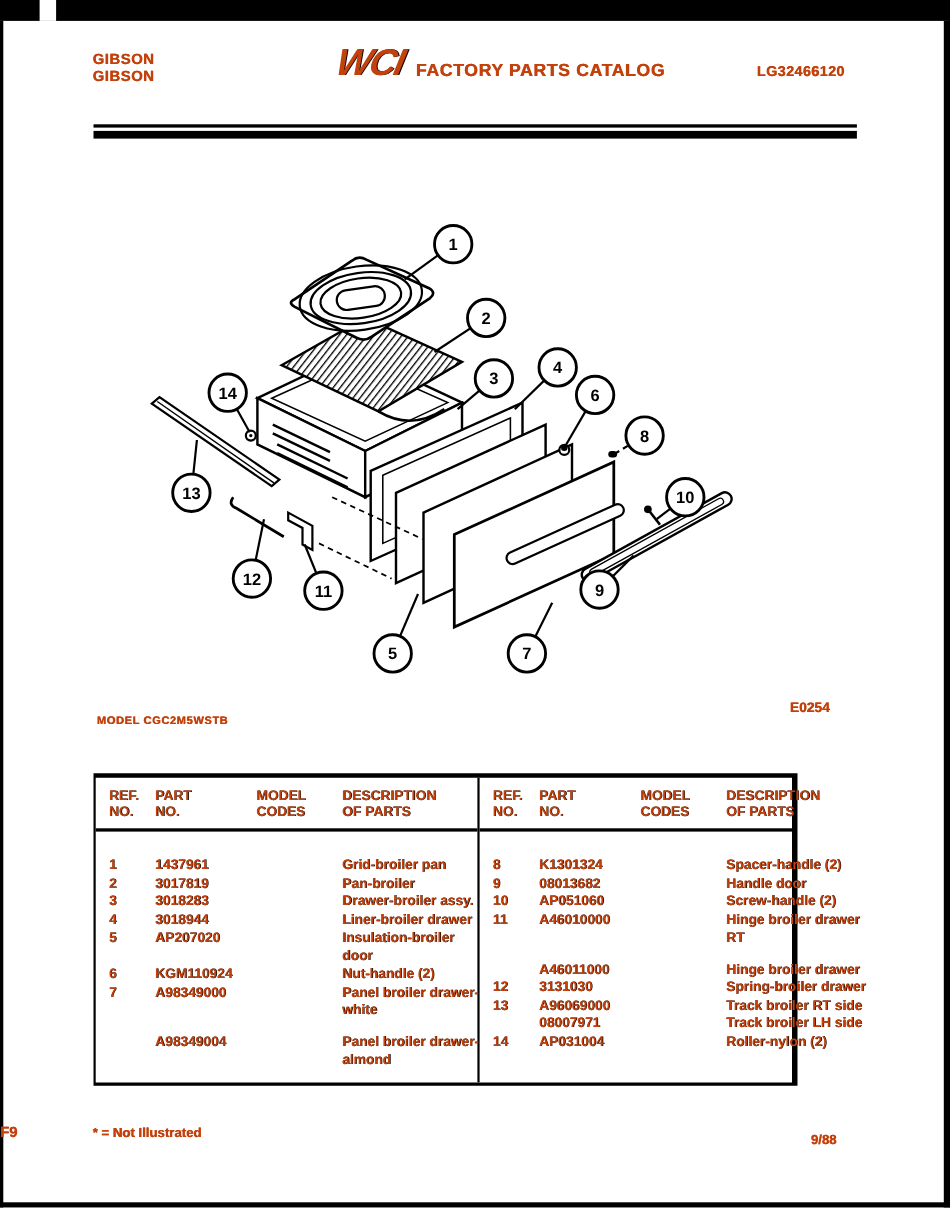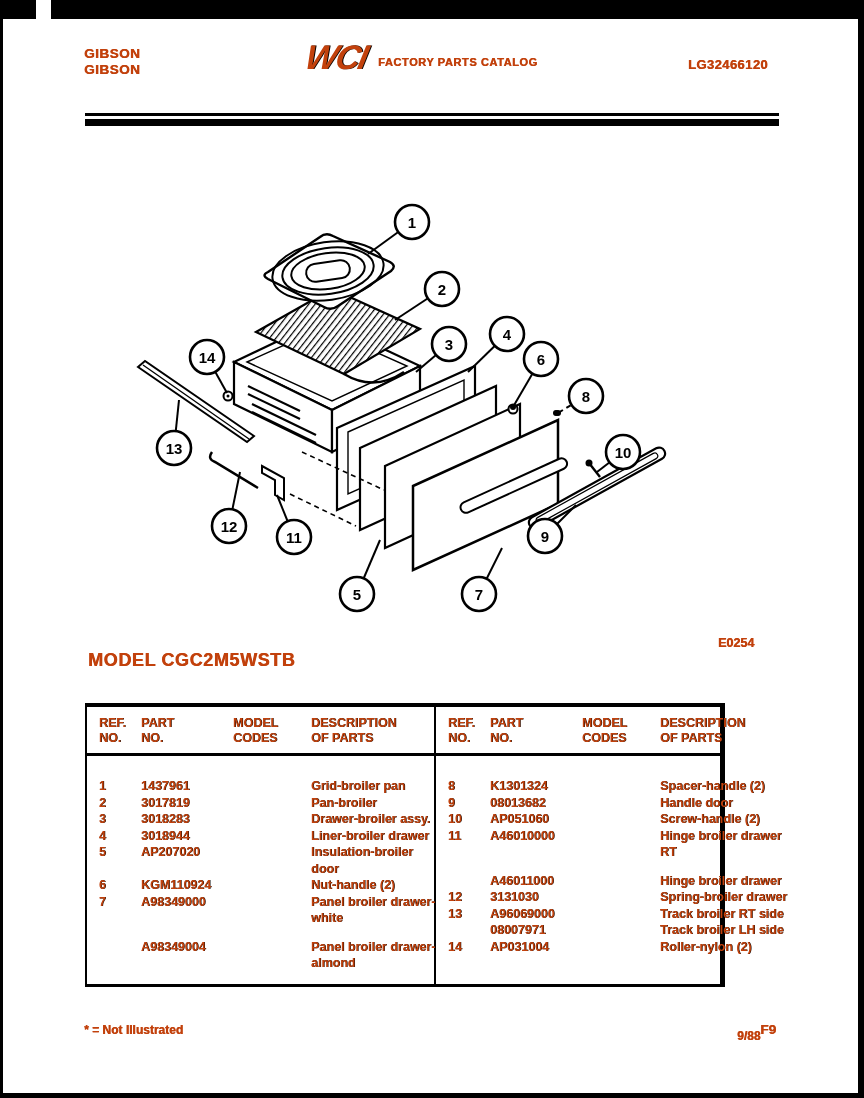--- a/index.html
+++ b/index.html
@@ -12,50 +12,50 @@
   
   .bar-top{position:absolute;left:0;top:0;width:864px;height:19px;background:#000}
   .bar-top-notch{position:absolute;left:36px;top:0;width:15px;height:19px;background:#fff}
   .edge-left{position:absolute;left:0;top:19px;width:3px;bottom:0;background:#000}
   .edge-right{position:absolute;right:0;top:19px;width:6px;bottom:0;background:#000}
   .edge-bottom{position:absolute;left:0;bottom:0;width:864px;height:5px;background:#000}
   
   .brand{position:absolute;left:84px;top:46px;font-size:13.5px;line-height:16px;letter-spacing:.5px}
   .logo{position:absolute;left:306px;top:38px;font-size:34px;font-style:italic;font-weight:bold;
         letter-spacing:-2px;transform:skewX(-12deg);text-shadow:1px 0 0 #000}
-  .cat-title{position:absolute;left:378px;top:56px;font-size:11px;letter-spacing:.6px}
+  .cat-title{position:absolute;left:378px;top:56px;font-size:16px;letter-spacing:.6px}
   .pubnum{position:absolute;left:688px;top:57px;font-size:13px;letter-spacing:.4px}
   .rule{position:absolute;left:85px;width:694px;background:#000}
   .rule1{top:113px;height:3px}
   .rule2{top:119px;height:7px}
   
   .diagram{position:absolute;left:0;top:140px;width:864px;height:480px}
   .leader{stroke:#000;stroke-width:2;fill:none}
   .callout-circle{fill:#fff;stroke:#000;stroke-width:2.6}
   .callout-num{font-family:"Liberation Sans",sans-serif;font-size:15px;font-weight:bold;fill:#000;text-anchor:middle}
   .art{stroke:#000;fill:#fff}
   
-  .model-label{position:absolute;left:88px;top:650px;font-size:18px;letter-spacing:.6px}
+  .model-label{position:absolute;left:88px;top:650px;font-size:10px;letter-spacing:.6px}
   .diagram-code{position:absolute;left:718px;top:636px;font-size:12.5px}
   
   .parts-table{position:absolute;left:85px;top:703px;width:640px;height:284px;
     border-top:4px solid #000;border-bottom:3px solid #000;border-left:2px solid #000;border-right:5px solid #000}
   .tdivider{position:absolute;left:347px;top:0;bottom:0;width:2px;background:#000}
   .half{position:absolute;top:0;bottom:0}
   .half-left{left:0;width:347px}
   .half-right{left:349px;right:0}
   .half-head{display:grid;grid-template-columns:42px 92px 78px auto;padding:9px 0 7px 12px;border-bottom:3px solid #000}
   .hcol div{font-size:12.5px;font-weight:bold;line-height:15px;text-shadow:.5px 0 0 #000}
   .rows{margin-top:22px}
   .prow{display:grid;grid-template-columns:42px 92px 78px auto;padding-left:12px;line-height:16.5px}
   .prow.gap{margin-top:12px}
   .prow span{font-size:12.5px;font-weight:bold;text-shadow:.5px 0 0 #000;white-space:nowrap}
   
   .footnote{position:absolute;left:84px;top:1023px;font-size:12px}
-  .pageno{position:absolute;left:0;top:1022px;width:776px;text-align:right;font-size:13.5px}
+  .pageno{position:absolute;left:0;top:1022px;width:776px;text-align:left;font-size:13.5px}
   .datecode{position:absolute;left:737px;top:1029px;font-size:12px}
 </style>
 </head>
 <body>
 
 <div class="sheet">
 
   <div class="bar-top"></div>
   <div class="bar-top-notch"></div>
   <div class="edge-left"></div>

